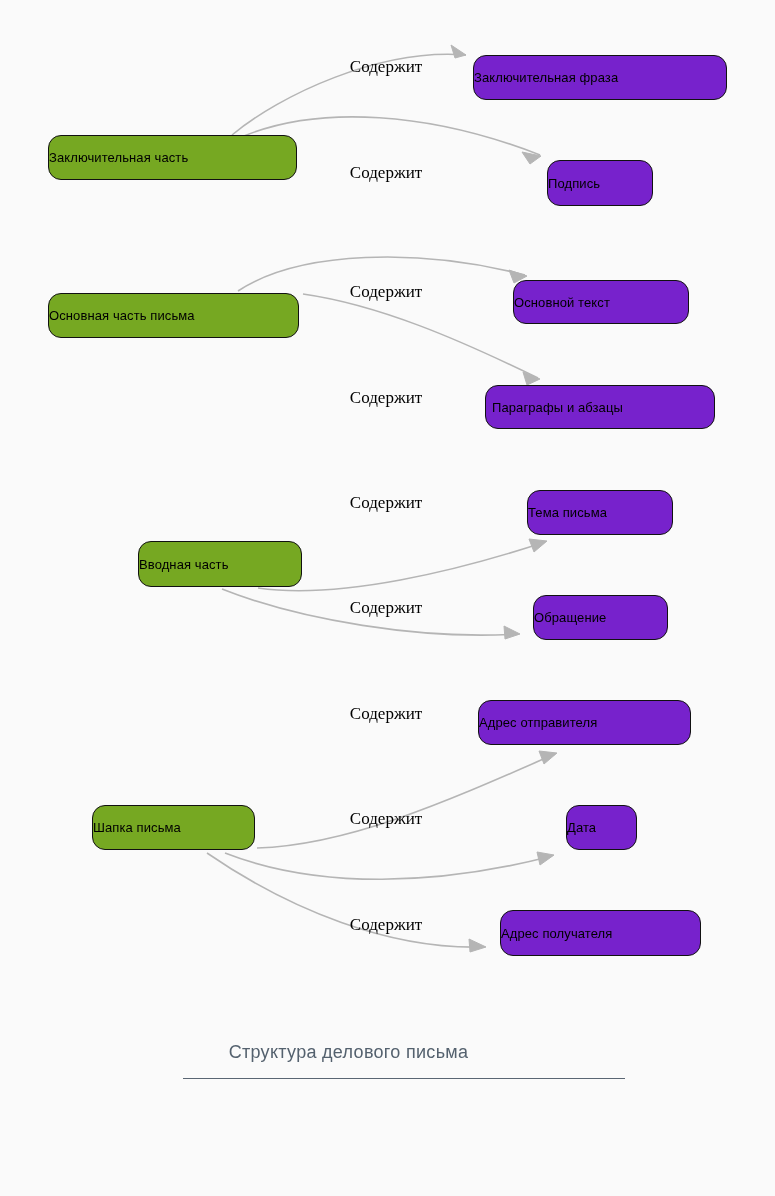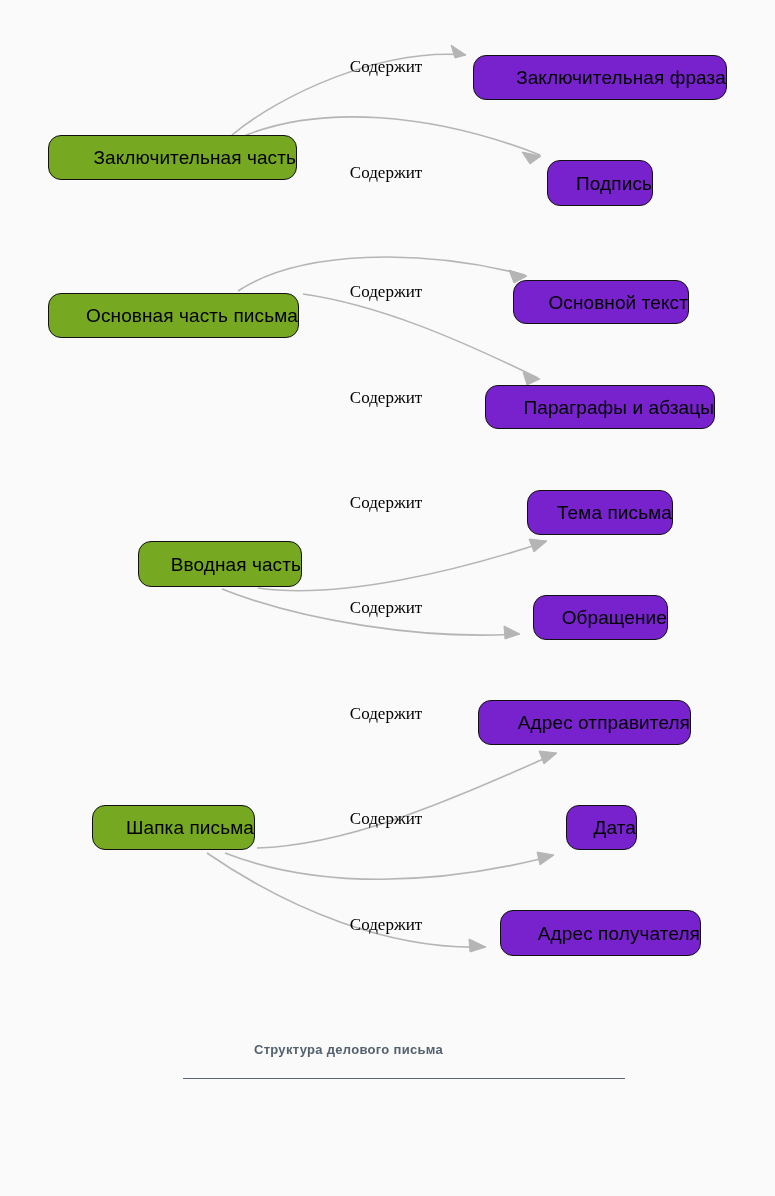--- a/index.html
+++ b/index.html
@@ -23,23 +23,23 @@
     height: 1196px;
     pointer-events: none;
   }
   .node {
     position: absolute;
     box-sizing: border-box;
     border: 1.6px solid #111111;
     border-radius: 13px;
     display: flex;
     align-items: center;
-    justify-content: flex-end;
+    justify-content: flex-start;
     color: #000000;
-    font-size: 19px;
+    font-size: 13px;
     font-family: "Liberation Sans", sans-serif;
     letter-spacing: 0.1px;
     white-space: nowrap;
     line-height: 1;
   }
   .node.green { background: #76a822; }
   .node.purple { background: #7722cc; }
 
   .edge-label {
     position: absolute;
@@ -51,22 +51,22 @@
     line-height: 1;
   }
 
   #footer-title {
     position: absolute;
     left: 0;
     top: 1042px;
     width: 697px;
     text-align: center;
     font-family: "Liberation Sans", sans-serif;
-    font-size: 13px;
-    font-weight: bold;
+    font-size: 18px;
+    font-weight: normal;
     color: #54616e;
     letter-spacing: 0.3px;
   }
   #footer-rule {
     position: absolute;
     left: 183px;
     top: 1078px;
     width: 442px;
     height: 1px;
     background: #5a6673;

